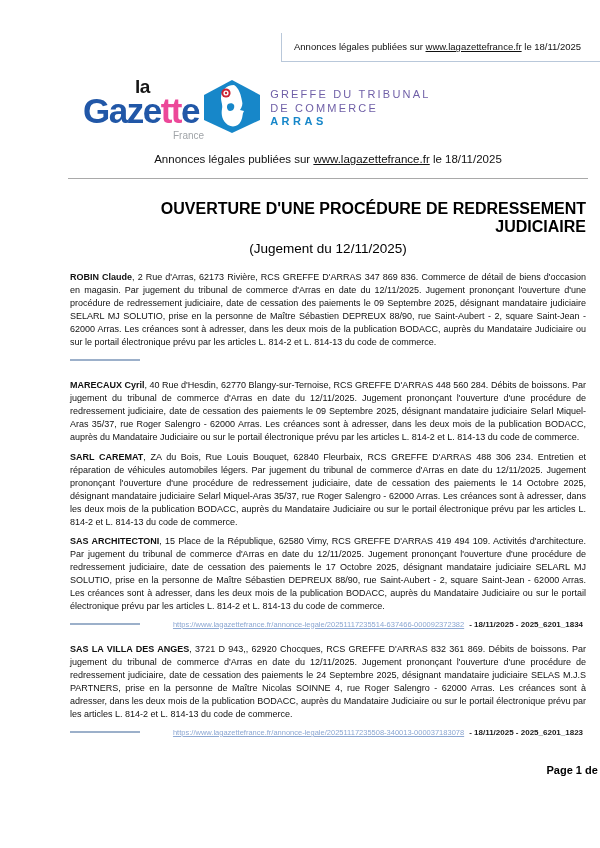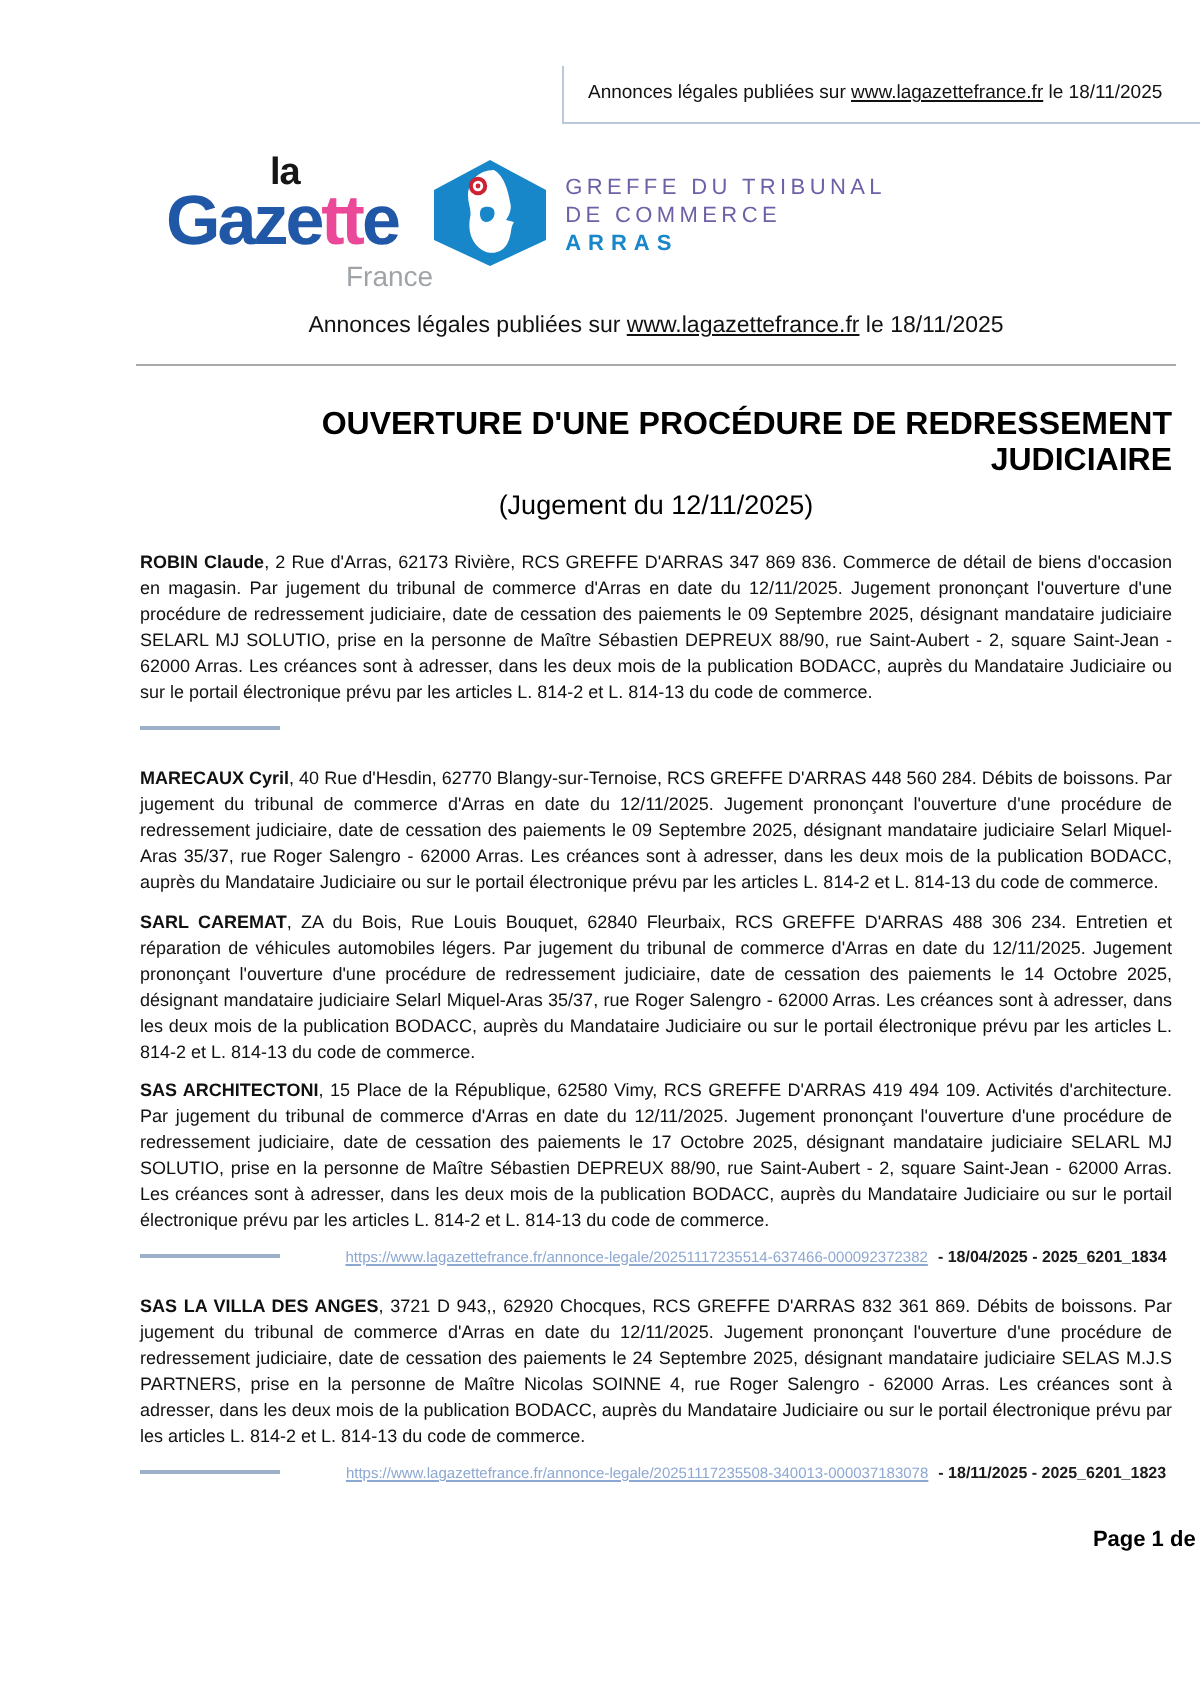--- a/index.html
+++ b/index.html
@@ -37,21 +37,21 @@
   .gazette-logo { line-height: 1; }
   .gazette-la {
     font-size: 19px; font-weight: bold; color: #161616;
     margin-left: 52px; letter-spacing: -0.5px;
   }
   .gazette-word {
     font-size: 35px; font-weight: bold; color: #2157a7;
     letter-spacing: -1.5px; margin-top: -3px;
   }
   .gazette-word .dark { color: #ec4899; }
-  .gazette-france { font-size: 14px; color: #a0a4a8; margin: 3px 0 0 90px; }
+  .gazette-france { font-size: 10px; color: #a0a4a8; margin: 3px 0 0 90px; }
 
   .greffe-logo { display: flex; align-items: center; gap: 10px; margin-top: 3px; }
   .greffe-text { line-height: 1.25; }
   .greffe-line {
     font-size: 11px; letter-spacing: 2.2px; color: #6f5fa7; font-weight: 500;
   }
   .greffe-city {
     font-size: 11px; letter-spacing: 3.5px; color: #1787c9; font-weight: bold;
   }
 
@@ -165,21 +165,21 @@
     </div>
 
     <div class="entry">
       <p><b>SARL CAREMAT</b><span>, ZA du Bois, Rue Louis Bouquet, 62840 Fleurbaix, RCS GREFFE D'ARRAS 488 306 234. Entretien et réparation de véhicules automobiles légers. Par jugement du tribunal de commerce d'Arras en date du 12/11/2025. Jugement prononçant l'ouverture d'une procédure de redressement judiciaire, date de cessation des paiements le 14 Octobre 2025, désignant mandataire judiciaire Selarl Miquel-Aras 35/37, rue Roger Salengro - 62000 Arras. Les créances sont à adresser, dans les deux mois de la publication BODACC, auprès du Mandataire Judiciaire ou sur le portail électronique prévu par les articles L. 814-2 et L. 814-13 du code de commerce.</span></p>
     </div>
 
     <div class="entry">
       <p><b>SAS ARCHITECTONI</b><span>, 15 Place de la République, 62580 Vimy, RCS GREFFE D'ARRAS 419 494 109. Activités d'architecture. Par jugement du tribunal de commerce d'Arras en date du 12/11/2025. Jugement prononçant l'ouverture d'une procédure de redressement judiciaire, date de cessation des paiements le 17 Octobre 2025, désignant mandataire judiciaire SELARL MJ SOLUTIO, prise en la personne de Maître Sébastien DEPREUX 88/90, rue Saint-Aubert - 2, square Saint-Jean - 62000 Arras. Les créances sont à adresser, dans les deux mois de la publication BODACC, auprès du Mandataire Judiciaire ou sur le portail électronique prévu par les articles L. 814-2 et L. 814-13 du code de commerce.</span></p>
       <div class="linkrow">
         <span class="rule-short"></span>
-        <span class="linkwrap"><a href="#">https://www.lagazettefrance.fr/annonce-legale/20251117235514-637466-000092372382</a><span class="ref">- 18/04/2025 - 2025_6201_1834</span></span>
+        <span class="linkwrap"><a href="#">https://www.lagazettefrance.fr/annonce-legale/20251117235514-637466-000092372382</a><span class="ref">- 18/11/2025 - 2025_6201_1834</span></span>
       </div>
     </div>
 
     <div class="entry">
       <p><b>SAS LA VILLA DES ANGES</b><span>, 3721 D 943,, 62920 Chocques, RCS GREFFE D'ARRAS 832 361 869. Débits de boissons. Par jugement du tribunal de commerce d'Arras en date du 12/11/2025. Jugement prononçant l'ouverture d'une procédure de redressement judiciaire, date de cessation des paiements le 24 Septembre 2025, désignant mandataire judiciaire SELAS M.J.S PARTNERS, prise en la personne de Maître Nicolas SOINNE 4, rue Roger Salengro - 62000 Arras. Les créances sont à adresser, dans les deux mois de la publication BODACC, auprès du Mandataire Judiciaire ou sur le portail électronique prévu par les articles L. 814-2 et L. 814-13 du code de commerce.</span></p>
       <div class="linkrow">
         <span class="rule-short"></span>
         <span class="linkwrap"><a href="#">https://www.lagazettefrance.fr/annonce-legale/20251117235508-340013-000037183078</a><span class="ref">- 18/11/2025 - 2025_6201_1823</span></span>
       </div>
     </div>

